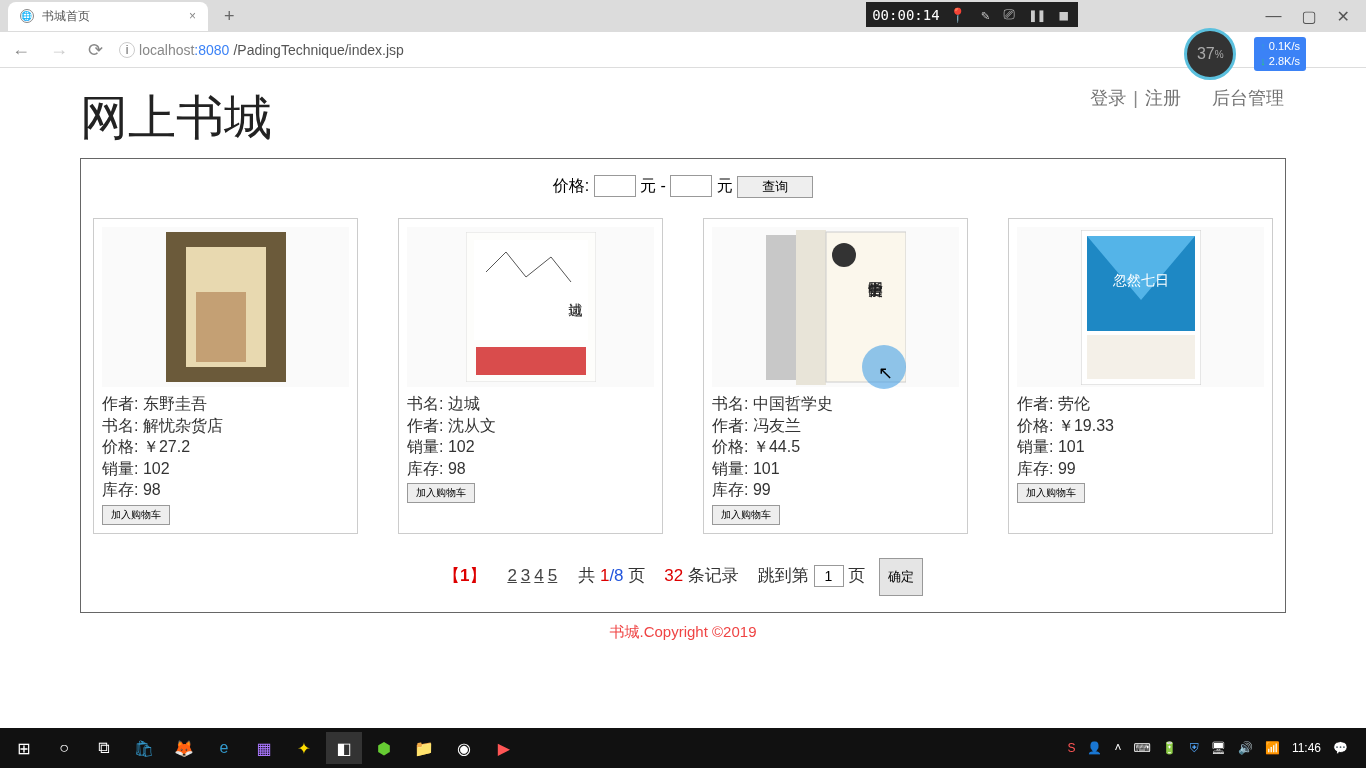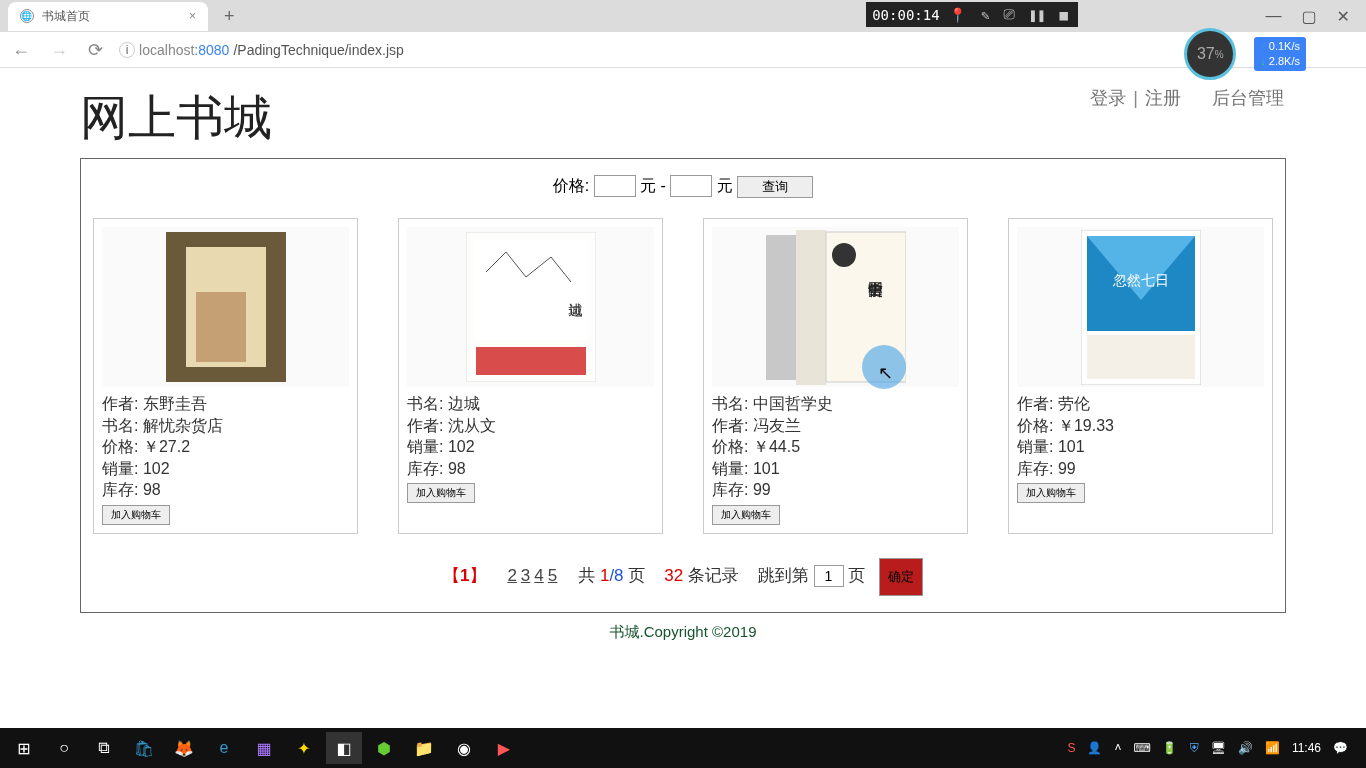--- a/index.html
+++ b/index.html
@@ -55,23 +55,23 @@
     .add-cart { margin-top: 4px; padding: 2px 8px; background: #eee; border: 1px solid #999; font-size: 10px; cursor: pointer; }
     
     .pagination { text-align: center; margin-top: 24px; font-size: 17px; color: #333; }
     .pagination .cur { color: #d00; font-weight: bold; }
     .pagination .cur-bracket { color: #d00; }
     .pagination a { color: #444; text-decoration: underline; margin: 0 2px; }
     .pagination .blue { color: #d00; }
     .pagination .blue8 { color: #25d; }
     .pagination .red { color: #d00; }
     .pagination input { width: 30px; height: 22px; border: 1px solid #999; text-align: center; font-size: 14px; }
-    .pagination button { padding: 9px 8px; background: #b91c1c; border: 1px solid #999; font-size: 13px; cursor: pointer; margin-left: 9px; }
-    
-    .footer { text-align: center; font-size: 15px; color: #14532d; padding: 10px 0; }
+    .pagination button { padding: 9px 8px; background: #e5e5e5; border: 1px solid #999; font-size: 13px; cursor: pointer; margin-left: 9px; }
+    
+    .footer { text-align: center; font-size: 15px; color: #ef4444; padding: 10px 0; }
     
     
     .taskbar { position: fixed; bottom: 0; left: 0; right: 0; height: 40px; background: #111; display: flex; align-items: center; padding: 0 6px; gap: 4px; }
     .taskbar .tb-item { width: 36px; height: 32px; display: flex; align-items: center; justify-content: center; color: #fff; cursor: pointer; }
     .taskbar .tb-spacer { flex: 1; }
     .taskbar .tb-right { display: flex; align-items: center; gap: 12px; color: #fff; font-size: 12px; padding-right: 12px; }
     
     
     .click-marker { position: absolute; width: 44px; height: 44px; border-radius: 50%; background: rgba(70,160,230,0.6); pointer-events: none; }
     .cursor { position: absolute; font-size: 18px; color: #000; }

